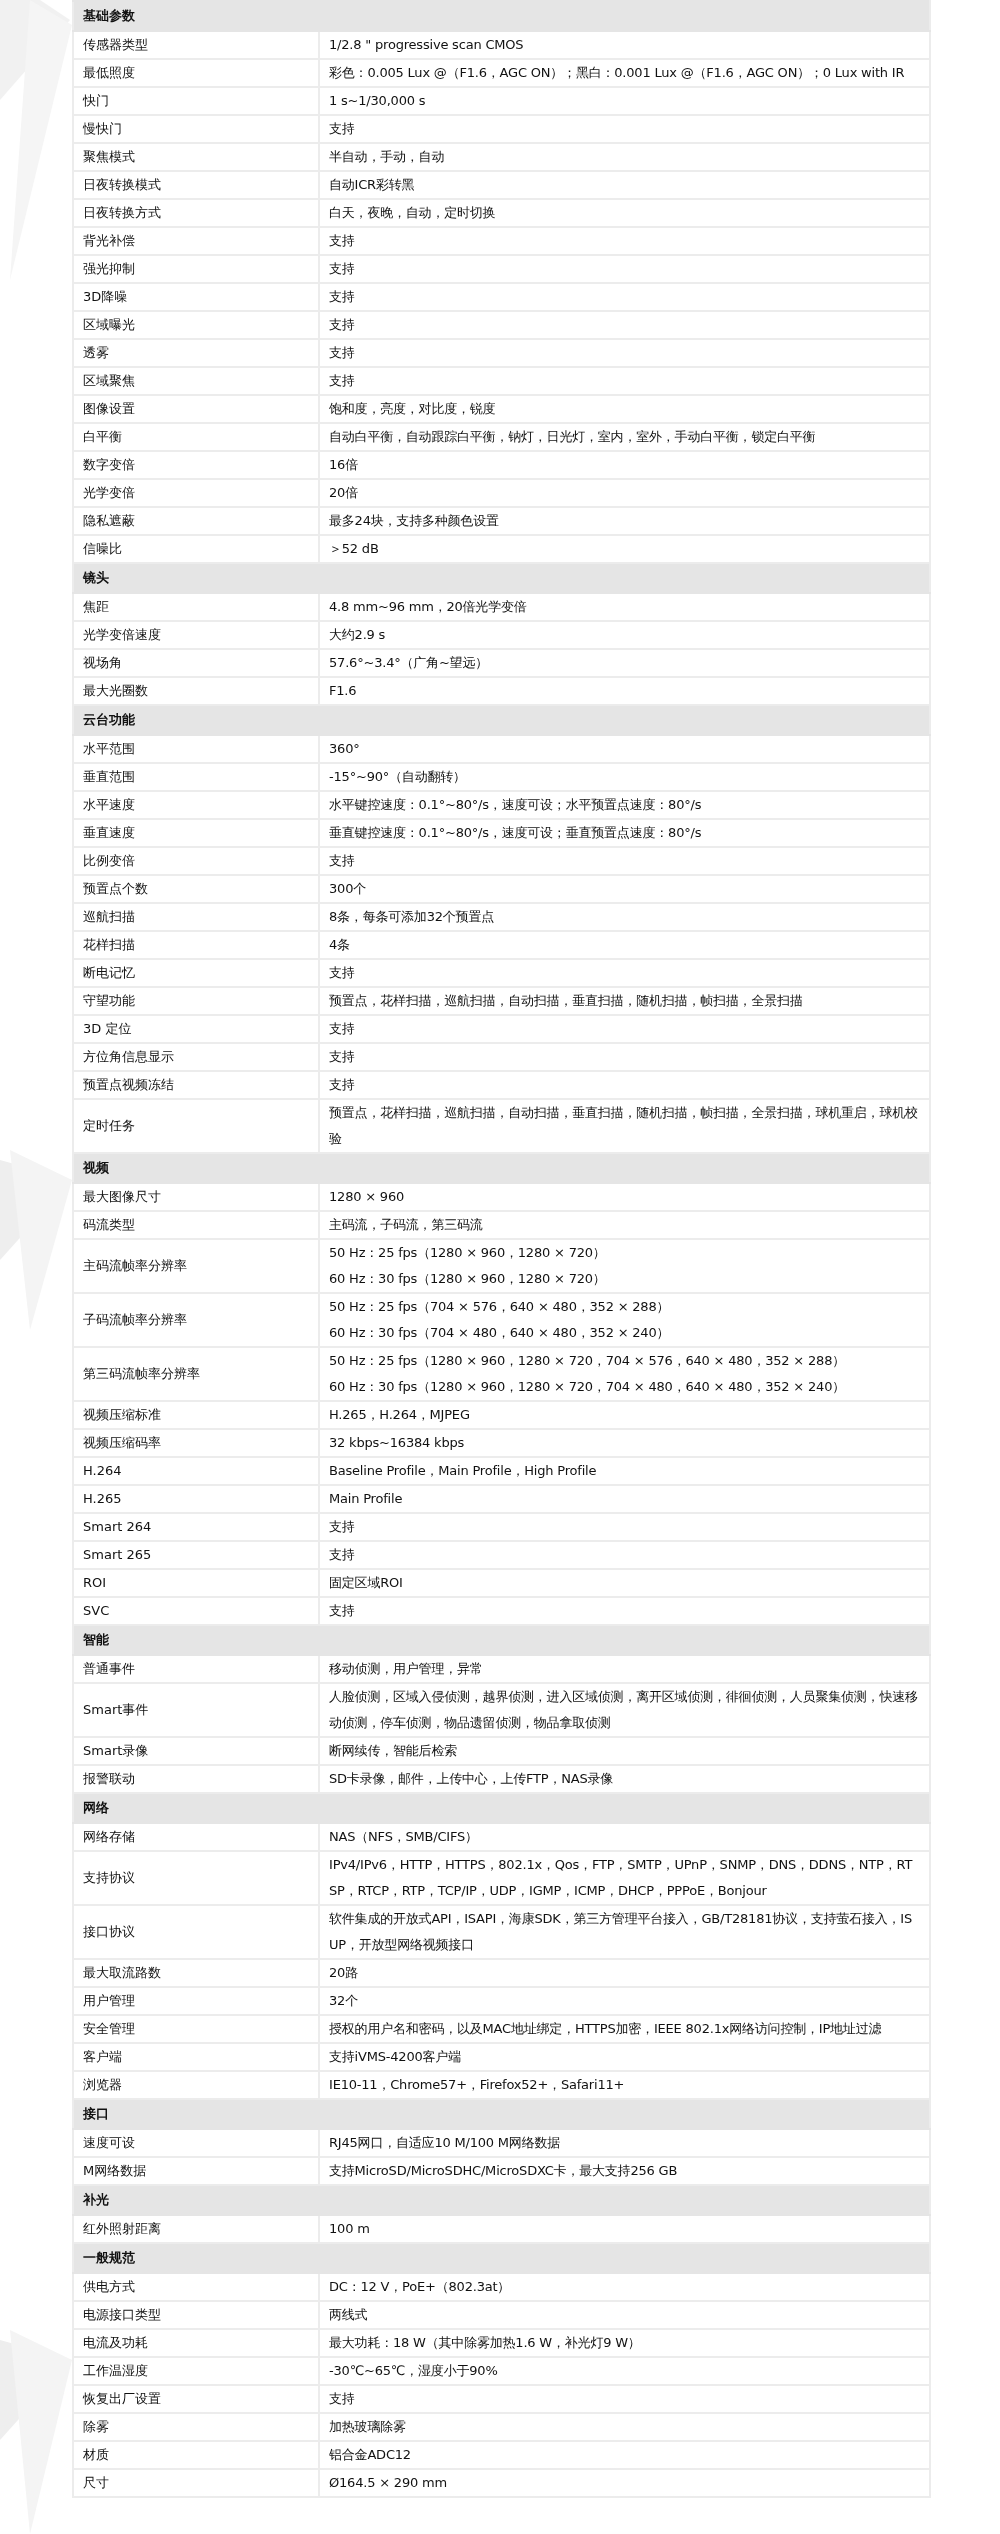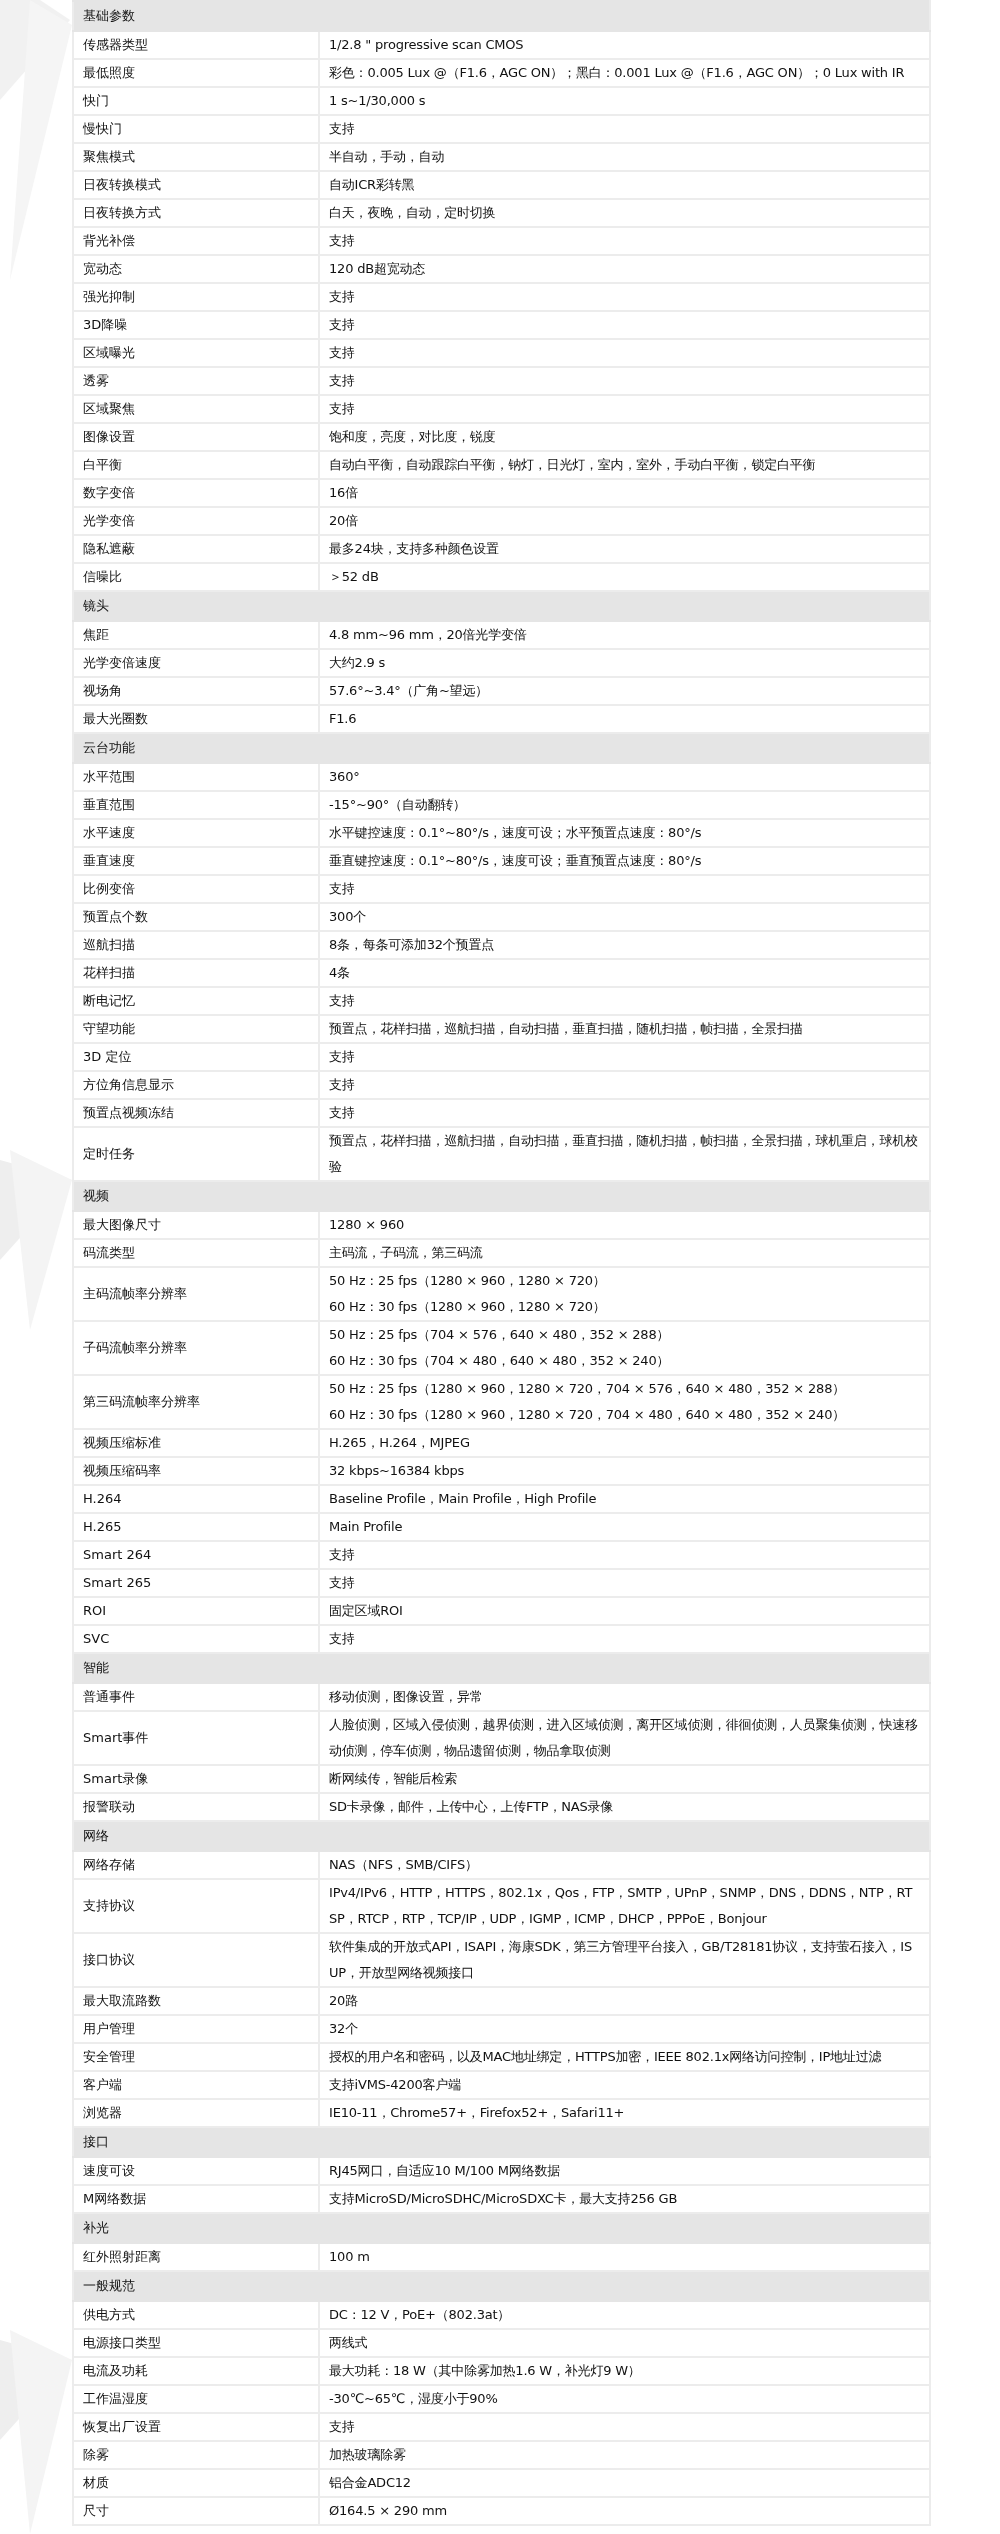--- a/index.html
+++ b/index.html
@@ -23,21 +23,21 @@
     line-height: 26px;
     vertical-align: middle;
     background: #ffffff;
     white-space: normal;
     word-break: break-all;
   }
   .spec-table td.label { color: #111; }
   .spec-table td.value { color: #111; letter-spacing: -0.2px; }
   .spec-table tr.section td {
     background: #e5e5e5;
-    font-weight: normal;
+    font-weight: bold;
     height: 28px;
     line-height: 28px;
     border-color: #e5e5e5 #ececec;
   }
   .spec-table tr.row td { height: 23px; }
   .multi-line span { display: block; line-height: 26px; }
 </style>
 </head>
 <body>
 
@@ -89,24 +89,20 @@
       </tr>
       <tr class="row">
         <td class="label">日夜转换方式</td>
         <td class="value">白天，夜晚，自动，定时切换</td>
       </tr>
       <tr class="row">
         <td class="label">背光补偿</td>
         <td class="value">支持</td>
       </tr>
       <tr class="row">
-        <td class="label">宽动态</td>
-        <td class="value">120 dB超宽动态</td>
-      </tr>
-      <tr class="row">
         <td class="label">强光抑制</td>
         <td class="value">支持</td>
       </tr>
       <tr class="row">
         <td class="label">3D降噪</td>
         <td class="value">支持</td>
       </tr>
       <tr class="row">
         <td class="label">区域曝光</td>
         <td class="value">支持</td>
@@ -283,21 +279,21 @@
       </tr>
       <tr class="row">
         <td class="label">SVC</td>
         <td class="value">支持</td>
       </tr>
       <tr class="section">
         <td colspan="2">智能</td>
       </tr>
       <tr class="row">
         <td class="label">普通事件</td>
-        <td class="value">移动侦测，图像设置，异常</td>
+        <td class="value">移动侦测，用户管理，异常</td>
       </tr>
       <tr class="row">
         <td class="label">Smart事件</td>
         <td class="value">人脸侦测，区域入侵侦测，越界侦测，进入区域侦测，离开区域侦测，徘徊侦测，人员聚集侦测，快速移动侦测，停车侦测，物品遗留侦测，物品拿取侦测</td>
       </tr>
       <tr class="row">
         <td class="label">Smart录像</td>
         <td class="value">断网续传，智能后检索</td>
       </tr>
       <tr class="row">

